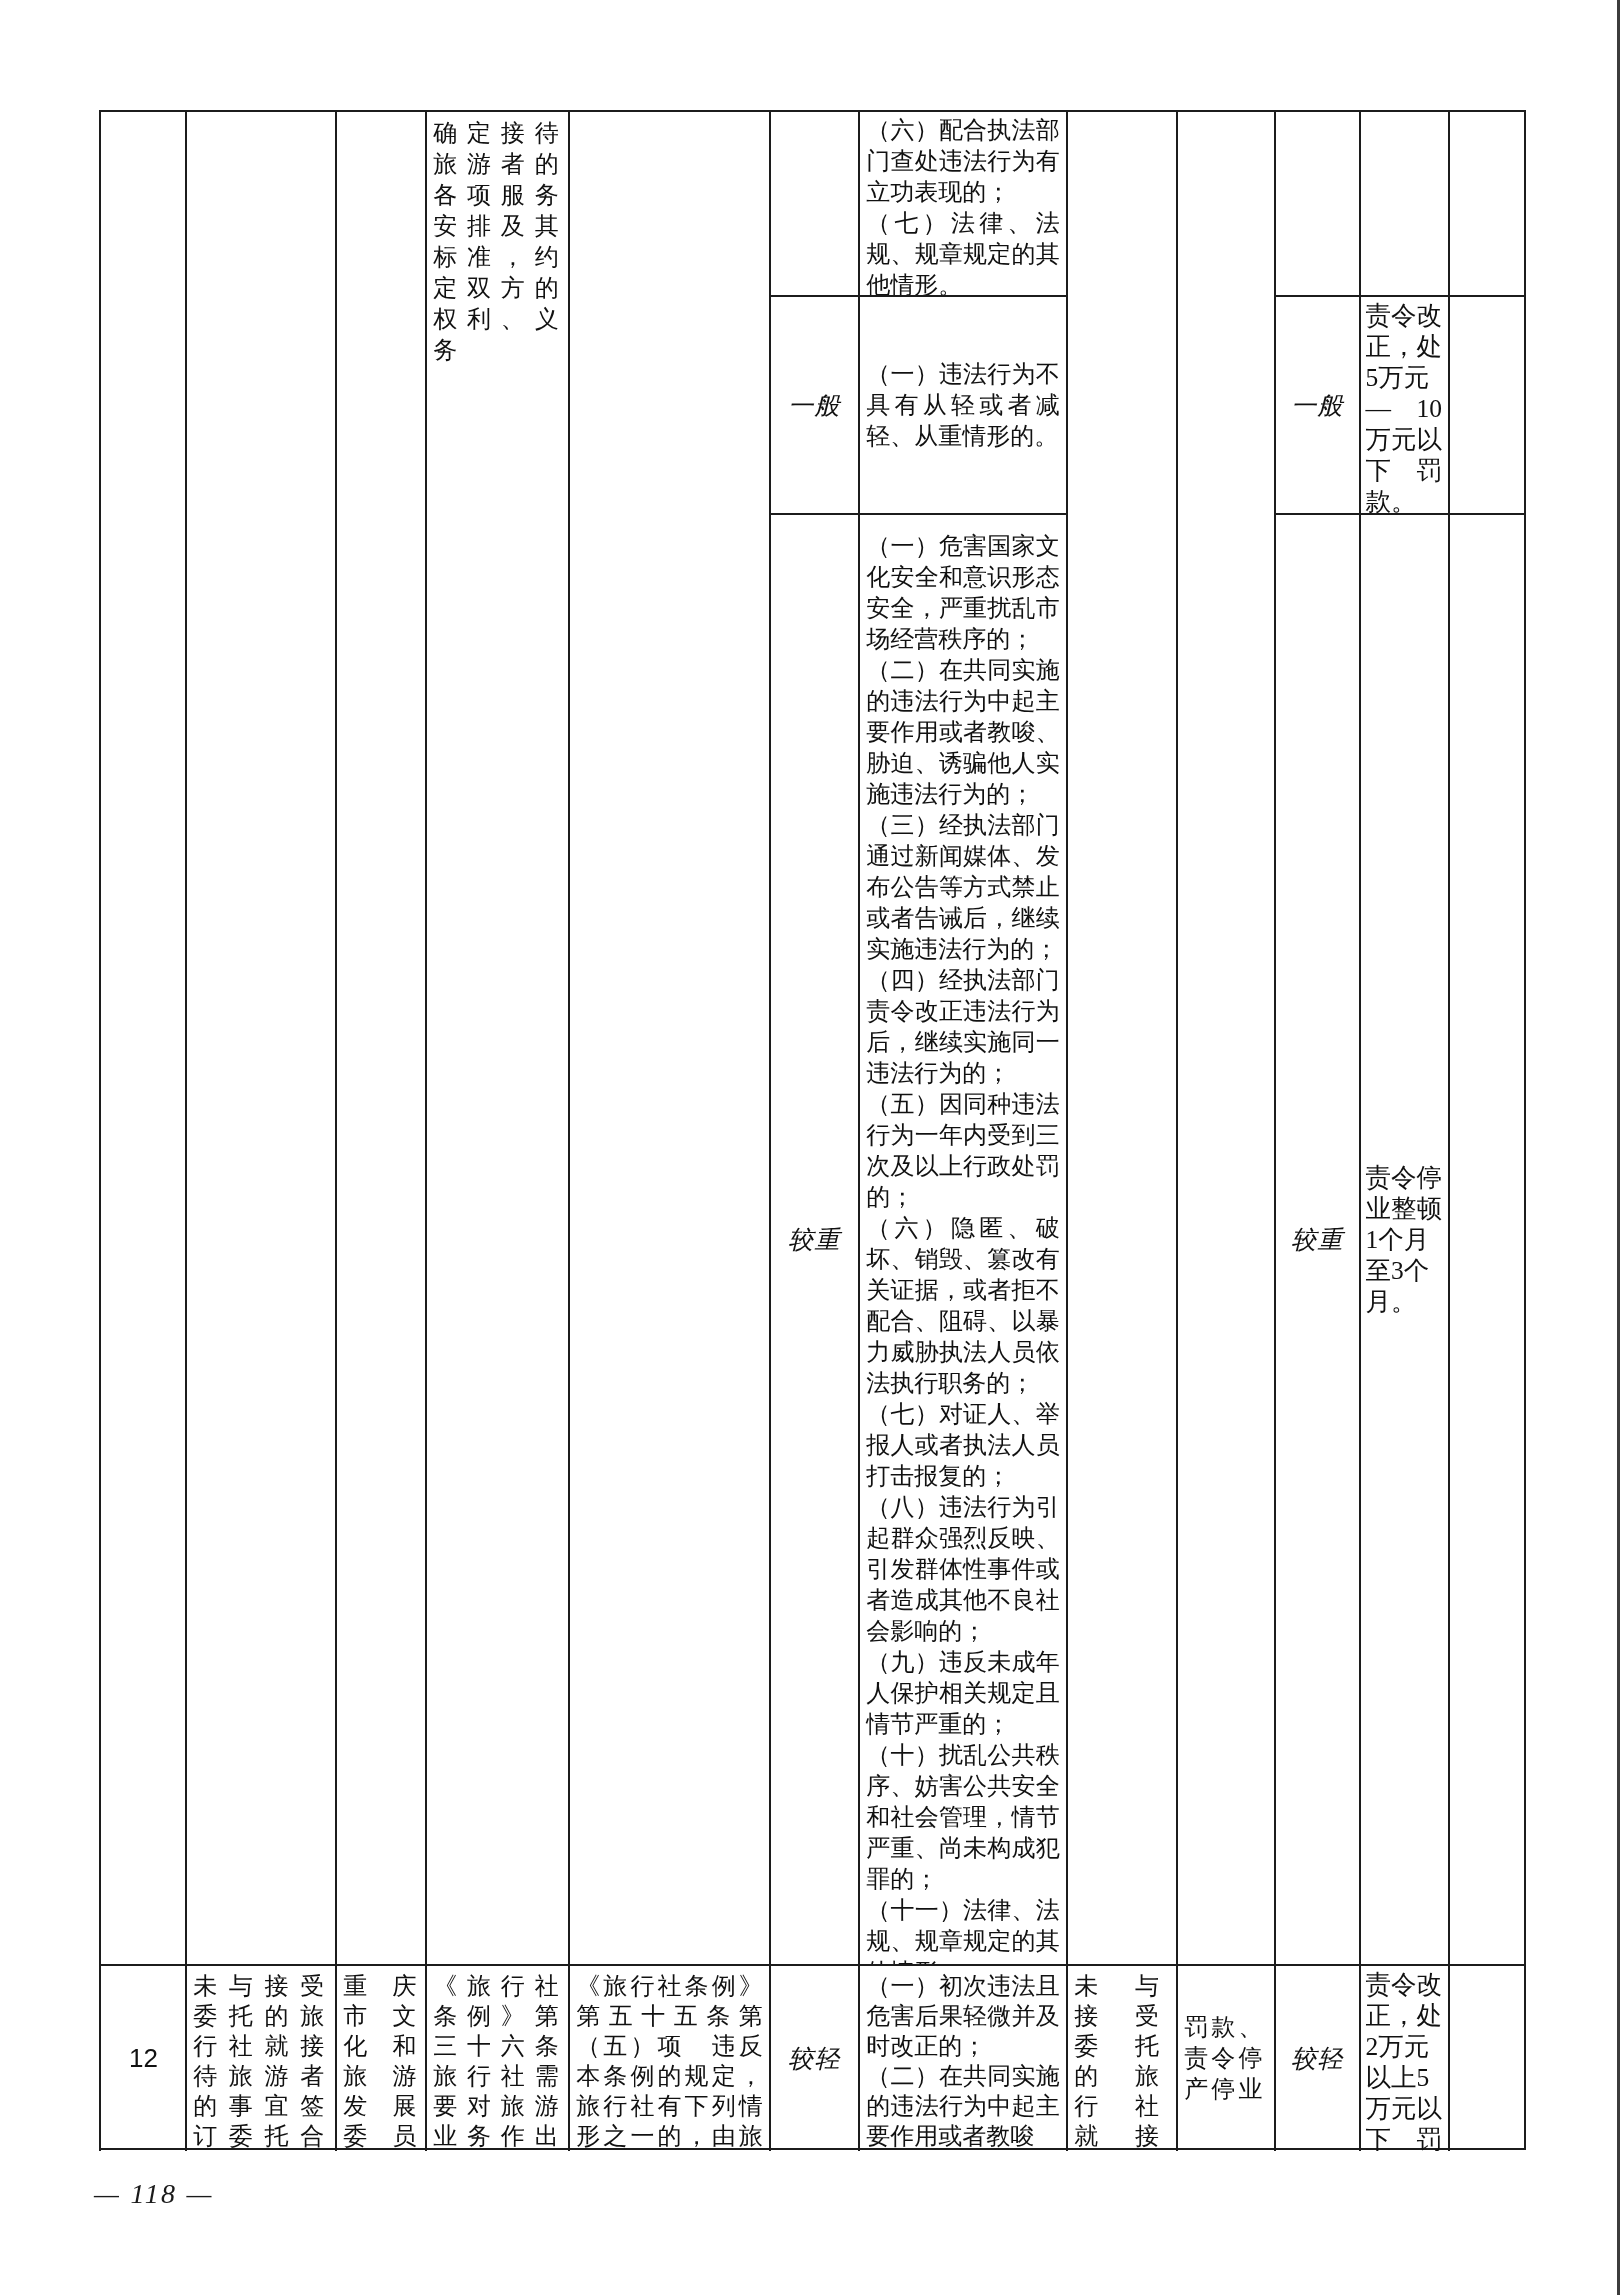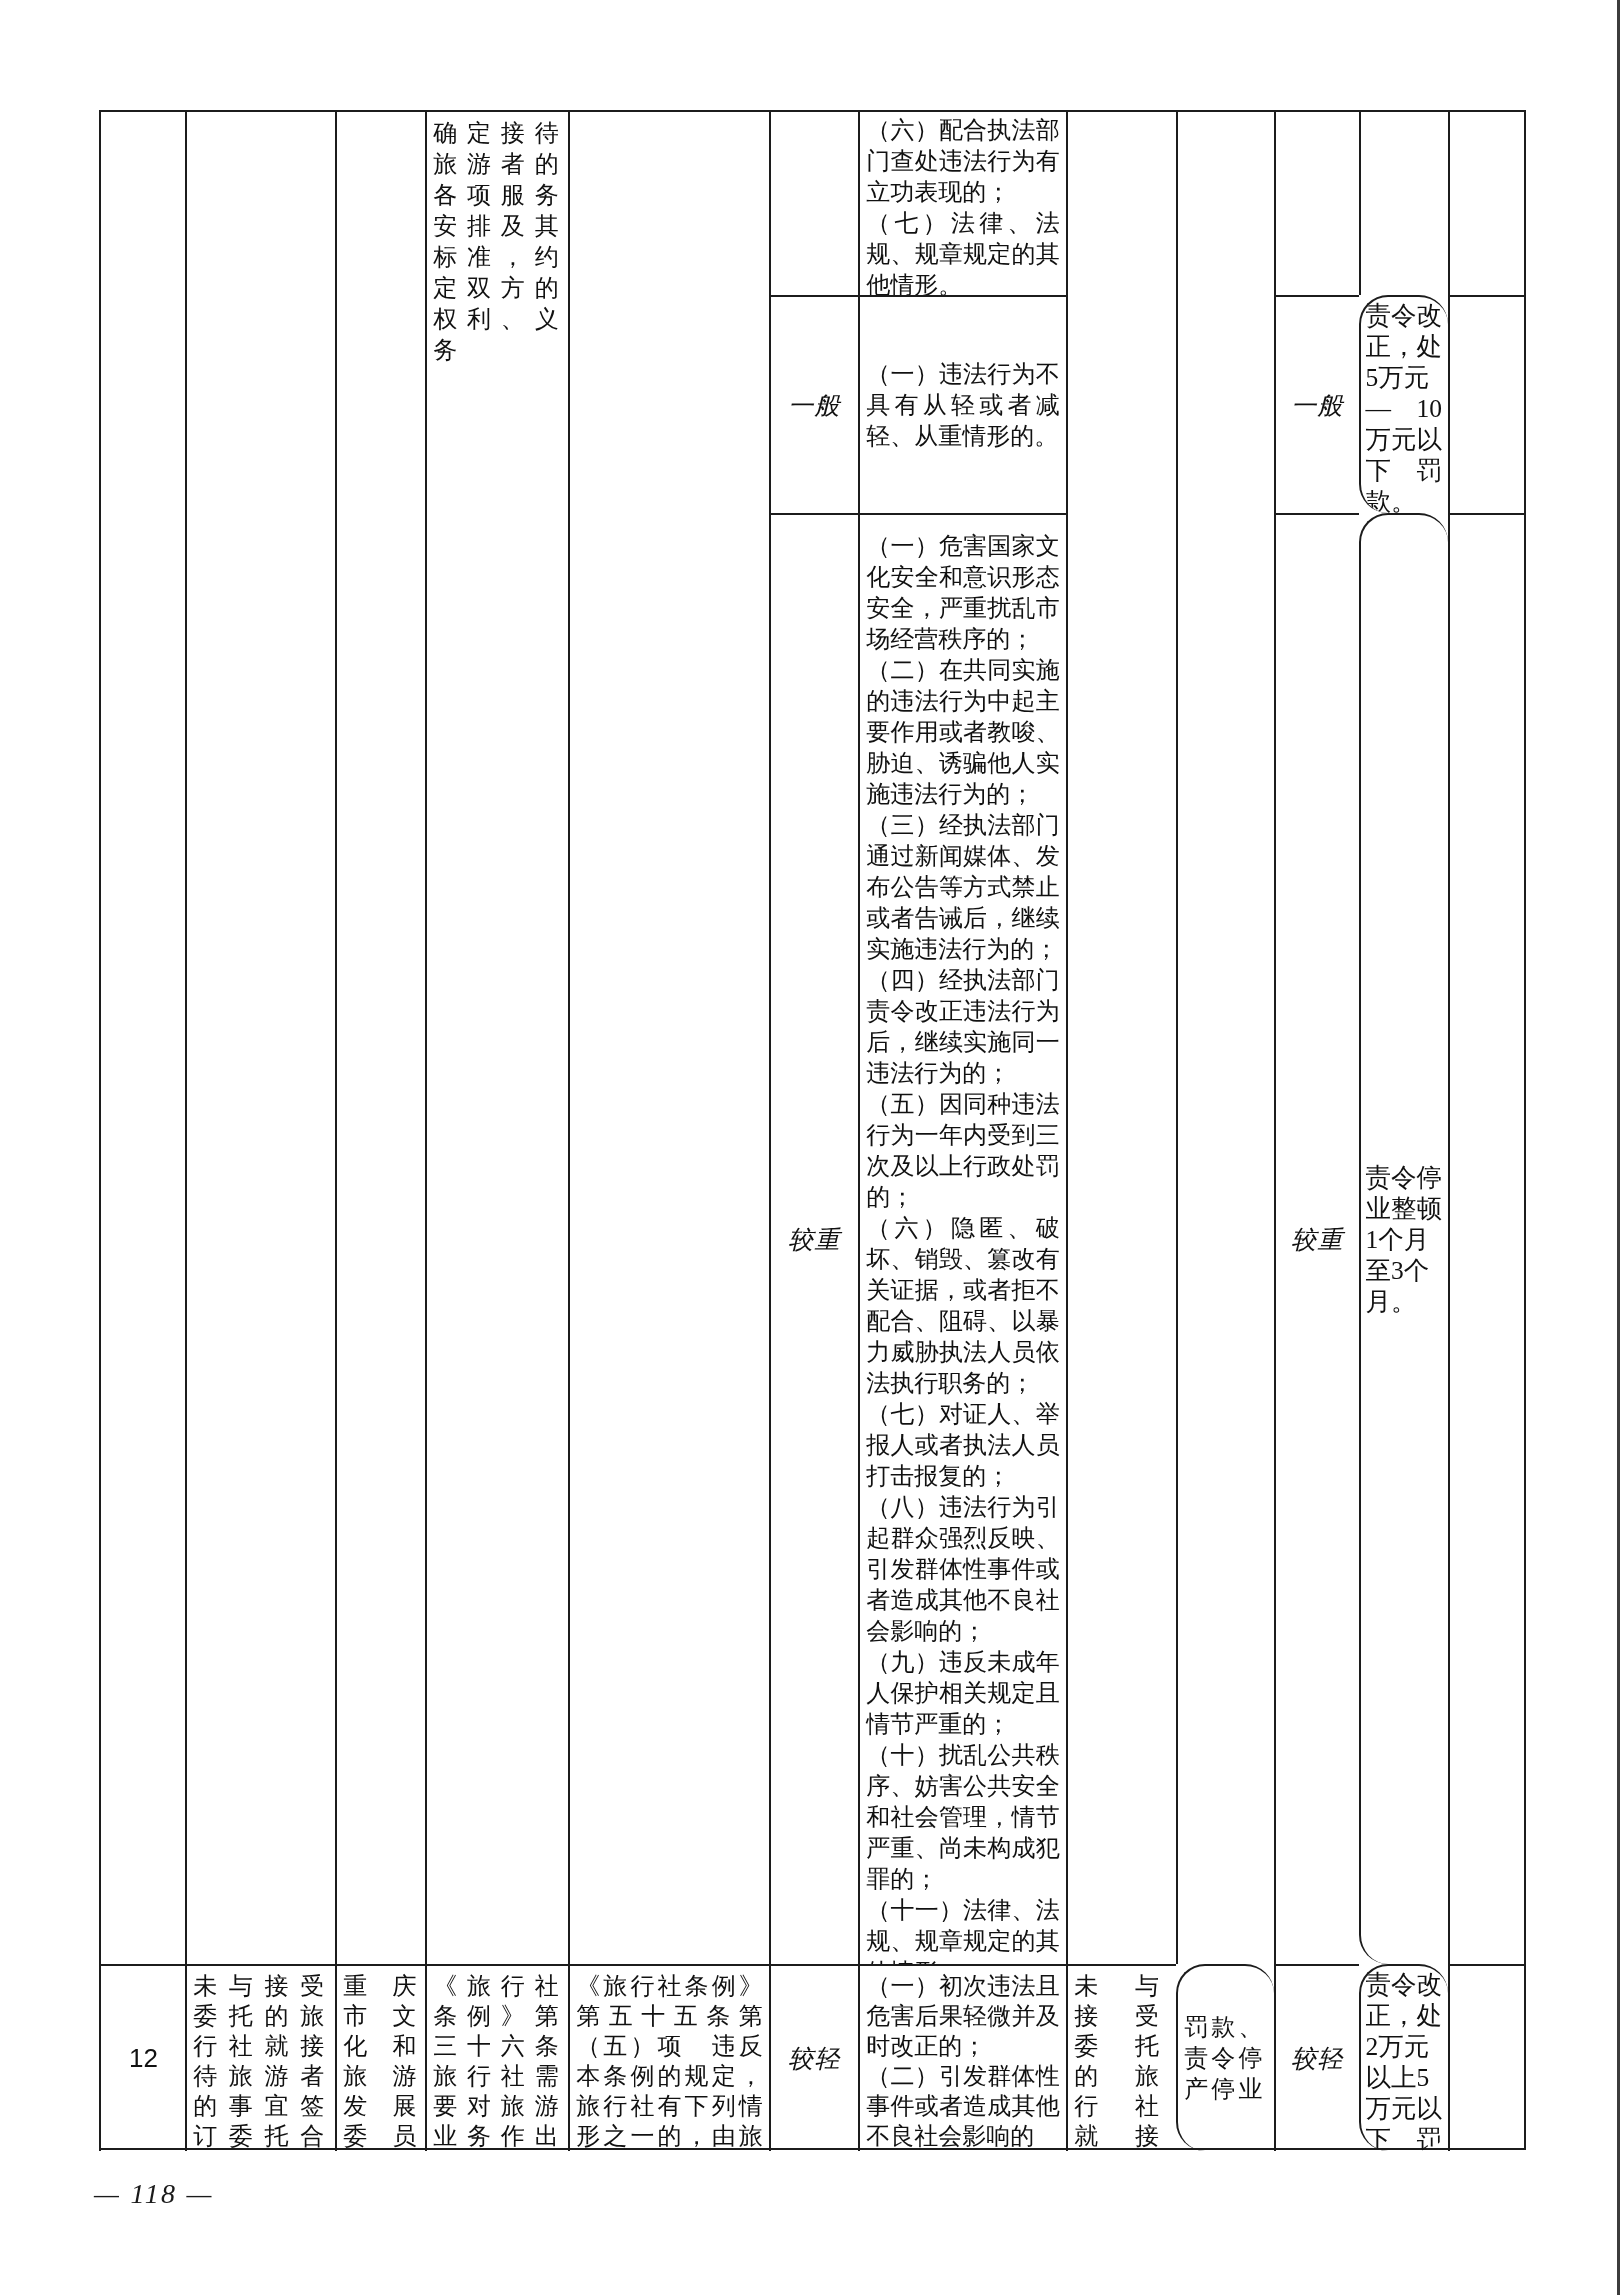--- a/index.html
+++ b/index.html
@@ -34,21 +34,21 @@
     line-height:31px;
     overflow:hidden;
     text-align:justify;
   }
   .cell p{margin:0;}
   .vcenter{display:flex;flex-direction:column;justify-content:center;}
   .sev{
     display:flex;align-items:center;justify-content:center;
     font-size:25px;letter-spacing:1.5px;text-align:center;font-style:italic;
   }
-  .pre{white-space:pre-line;border-radius:29px;}
+  .pre{white-space:pre-line;}
   .ls6{letter-spacing:4.6px;}
   .ls4{letter-spacing:3.1px;}
   .ls3{letter-spacing:2.3px;}
   .ls14{letter-spacing:10.8px;}
   .num12{
     display:flex;align-items:center;
     font-family:"Liberation Sans", sans-serif;
     font-size:26px;padding-left:28px;
   }
   .penalty-narrow{font-size:25.5px;line-height:31px;padding:3.1px 4.6px;}
@@ -101,21 +101,21 @@
         <p>（五）因同种违法行为一年内受到三次及以上行政处罚的；</p>
         <p>（六）隐匿、破坏、销毁、篡改有关证据，或者拒不配合、阻碍、以暴力威胁执法人员依法执行职务的；</p>
         <p>（七）对证人、举报人或者执法人员打击报复的；</p>
         <p>（八）违法行为引起群众强烈反映、引发群体性事件或者造成其他不良社会影响的；</p>
         <p>（九）违反未成年人保护相关规定且情节严重的；</p>
         <p>（十）扰乱公共秩序、妨害公共安全和社会管理，情节严重、尚未构成犯罪的；</p>
         <p>（十一）法律、法规、规章规定的其他情形。</p>
       </div>
     <div class="cell r12" style="grid-area:4/7/5/8">
         <p>（一）初次违法且危害后果轻微并及时改正的；</p>
-        <p>（二）引发群体性事件或者造成其他不良社会影响的</p>
+        <p>（二）在共同实施的违法行为中起主要作用或者教唆</p>
       </div>
 
     <div class="cell" style="grid-area:1/8/4/9"></div>
     <div class="cell r12 ls14" style="grid-area:4/8/5/9">未与接受委托的旅行社就接待旅游者的事</div>
 
     <div class="cell" style="grid-area:1/9/4/10"></div>
     <div class="cell pre vcenter ls4" style="grid-area:4/9/5/10">罚款、
 责令停
 产停业</div>
 

